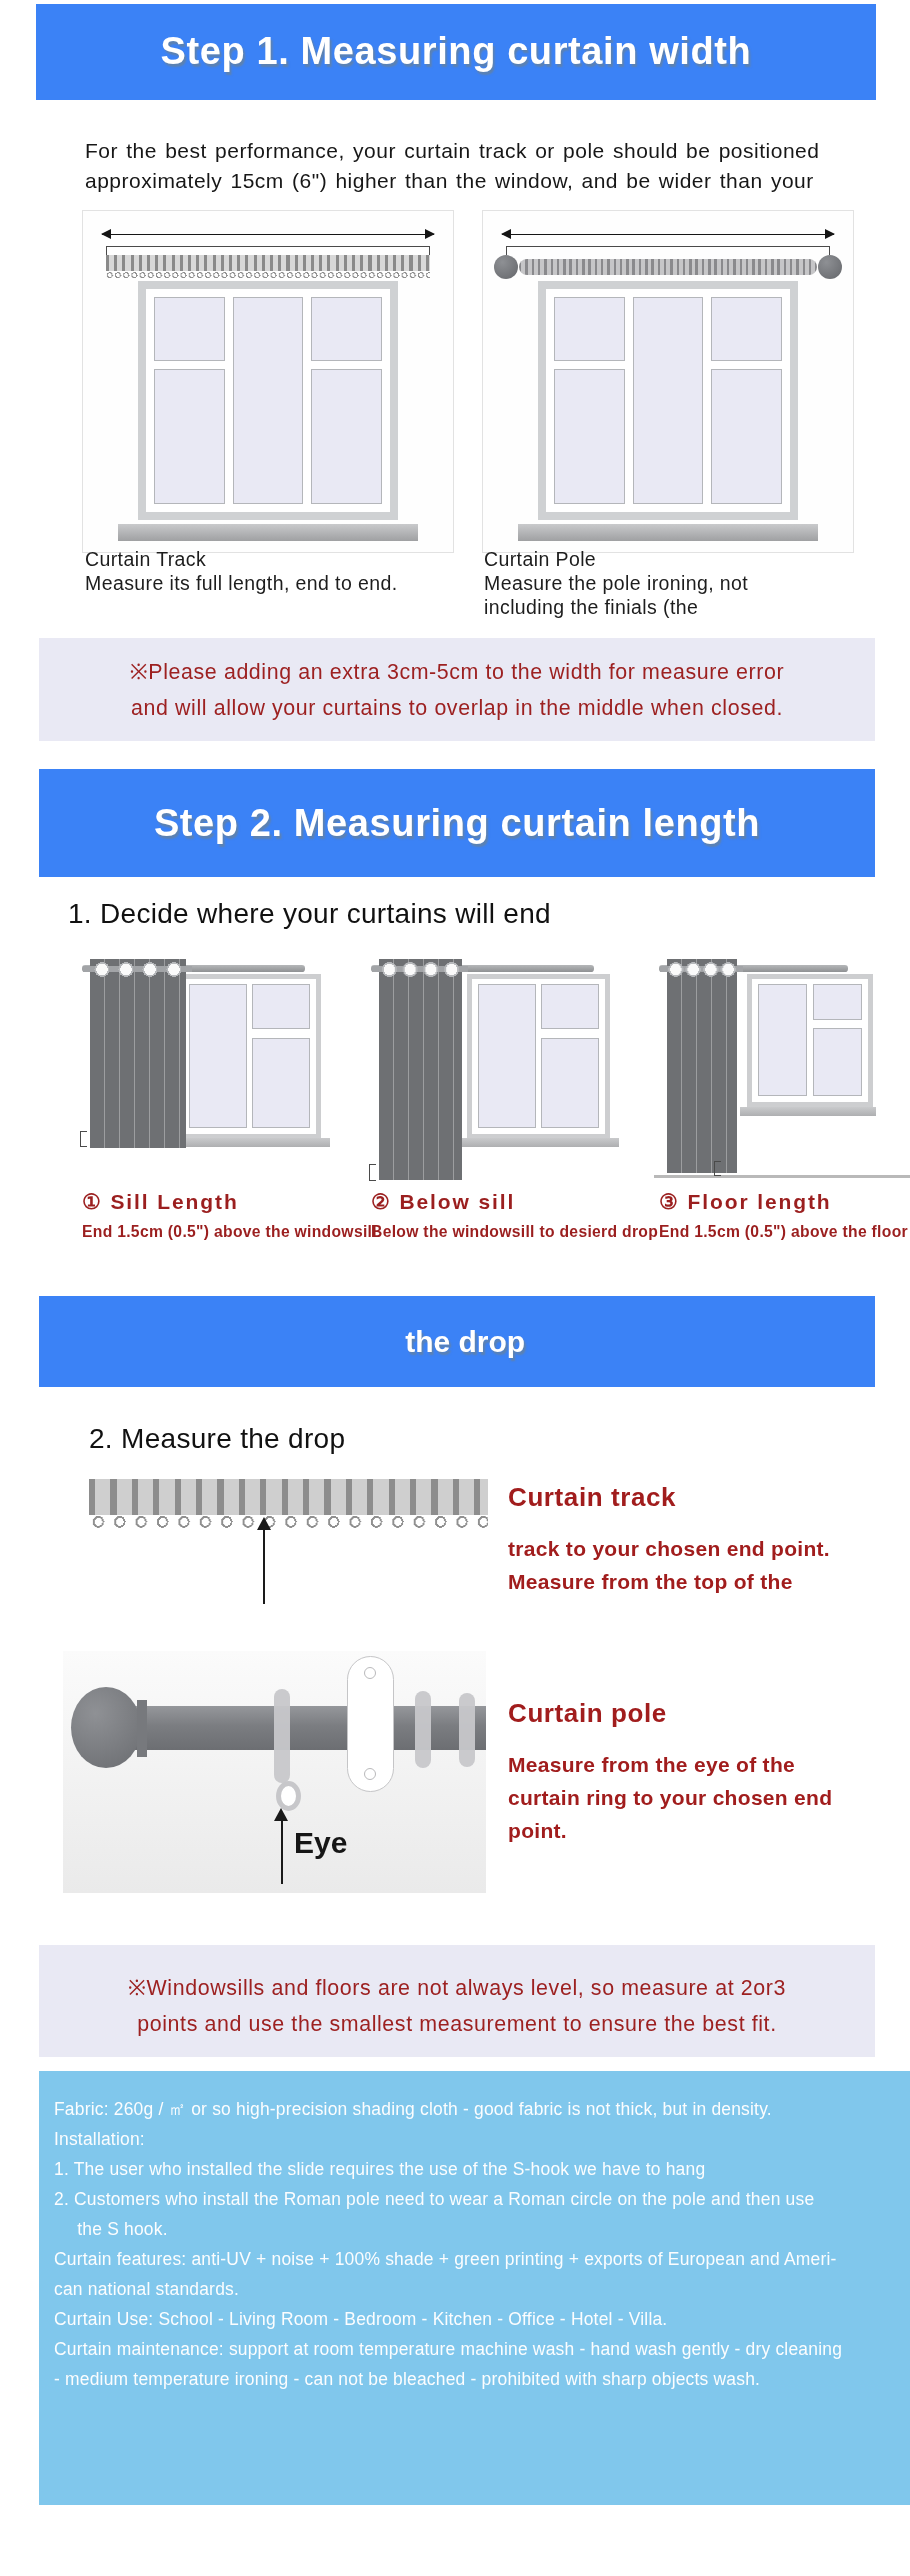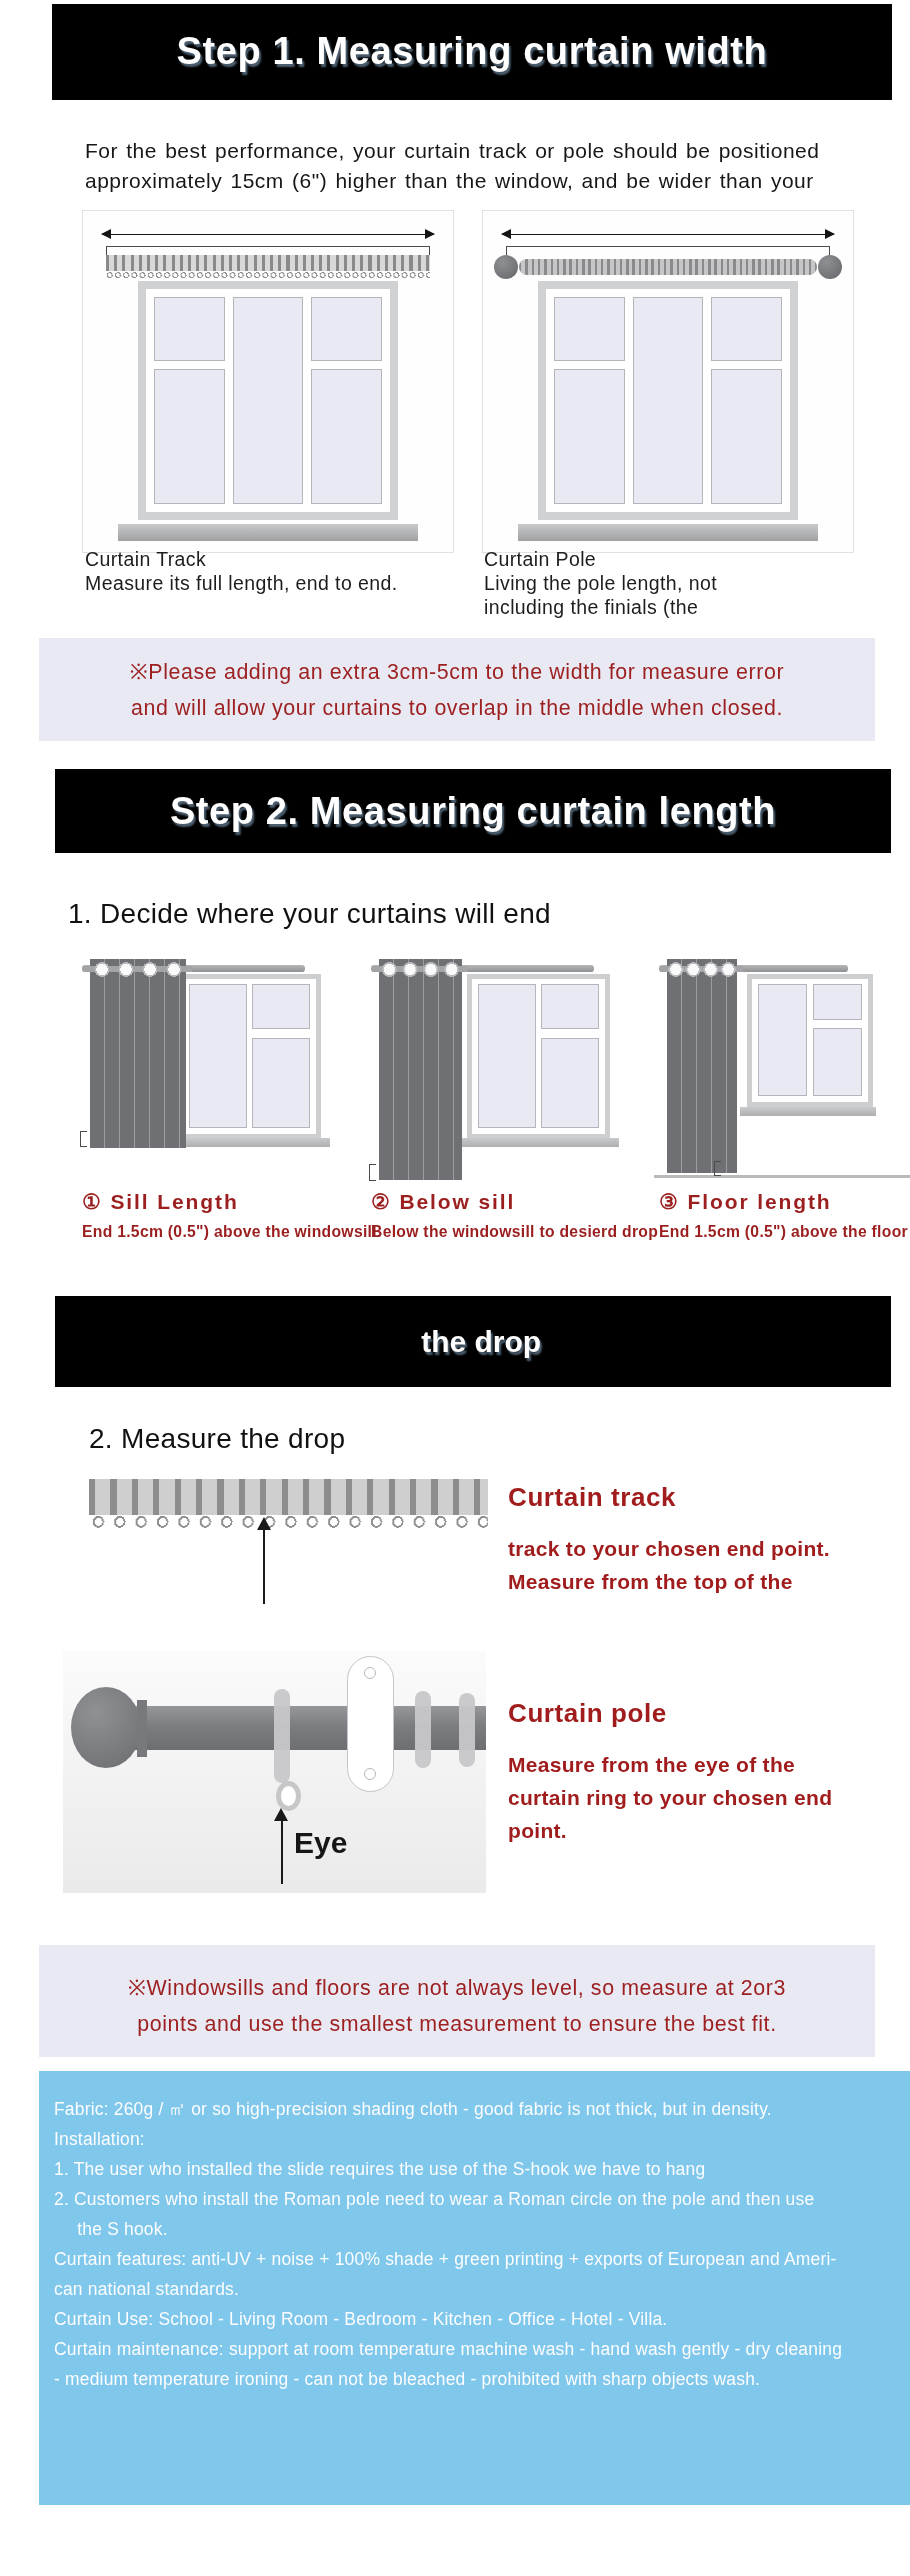--- a/index.html
+++ b/index.html
@@ -1,26 +1,26 @@
 <!DOCTYPE html>
 <html style="font-size:10px"><head>
 <meta charset="utf-8">
 <style>
   html,body{margin:0;padding:0;background:#fff;}
   .page{position:relative;width:910px;height:2576px;background:#ffffff;overflow:hidden;
         font-family:"Liberation Sans",sans-serif;color:#1a1a1a;}
   
-  .band{position:absolute;left:39px;width:836px;background:#000000;display:flex;
-        align-items:center;justify-content:center;margin-left:16px;}
+  .band{position:absolute;left:39px;width:836px;background:#3b82f6;display:flex;
+        align-items:center;justify-content:center;}
   .band-text{color:#fff;font-weight:700;font-size:38px;letter-spacing:0.6px;
         text-shadow:1.9px 2.5px 1.9px rgba(104,130,152,.75);white-space:nowrap;}
   .band-sub{color:#fff;font-weight:600;font-size:30px;letter-spacing:0;margin-left:16.4px;
         text-shadow:1.9px 2.5px 1.9px rgba(104,130,152,.75);white-space:nowrap;}
   #hdr1{left:36px;top:3.8px;width:840px;height:96px;}
-  #hdr2{top:769px;height:84px;}
+  #hdr2{top:769px;height:108px;}
   #hdr3{top:1296px;height:91px;}
   
   .intro{position:absolute;left:85px;top:136px;font-size:21px;line-height:30px;
          letter-spacing:0.5px;word-spacing:1.9px;color:#171717;white-space:nowrap;}
   
   .card{position:absolute;top:210px;width:372px;height:343px;background:#fefefe;
         border:0.6px solid #e2e2e2;box-sizing:border-box;}
   #card-track{left:82px;} #card-pole{left:482px;}
   .harrow{position:absolute;left:19px;right:19px;top:22.6px;height:1.9px;background:#151515;}
   .harrow::before{content:"";position:absolute;left:-1.3px;top:-5px;width:0;height:0;
@@ -165,21 +165,21 @@
         <div class="pane small"></div>
         <div class="pane tall"></div>
       </div>
     </div>
     <div class="sill1"></div>
   </div>
 
   <div class="ulabel" style="left:85px;top:548px;">Curtain Track</div>
   <div class="ulabel" style="left:85px;top:572px;">Measure its full length, end to end.</div>
   <div class="ulabel" style="left:484px;top:548px;">Curtain Pole</div>
-  <div class="ulabel" style="left:484px;top:572px;">Living the pole length, not</div>
+  <div class="ulabel" style="left:484px;top:572px;">Measure the pole ironing, not</div>
   <div class="ulabel" style="left:484px;top:596px;">including the finials (the</div>
 
   <div class="note" id="note1">
     <div>※Please adding an extra 3cm-5cm to the width for measure error</div>
     <div>and will allow your curtains to overlap in the middle when closed.</div>
   </div>
 
   <div class="band" id="hdr2">
     <span class="band-text">Step 2. Measuring curtain length</span>
   </div>

